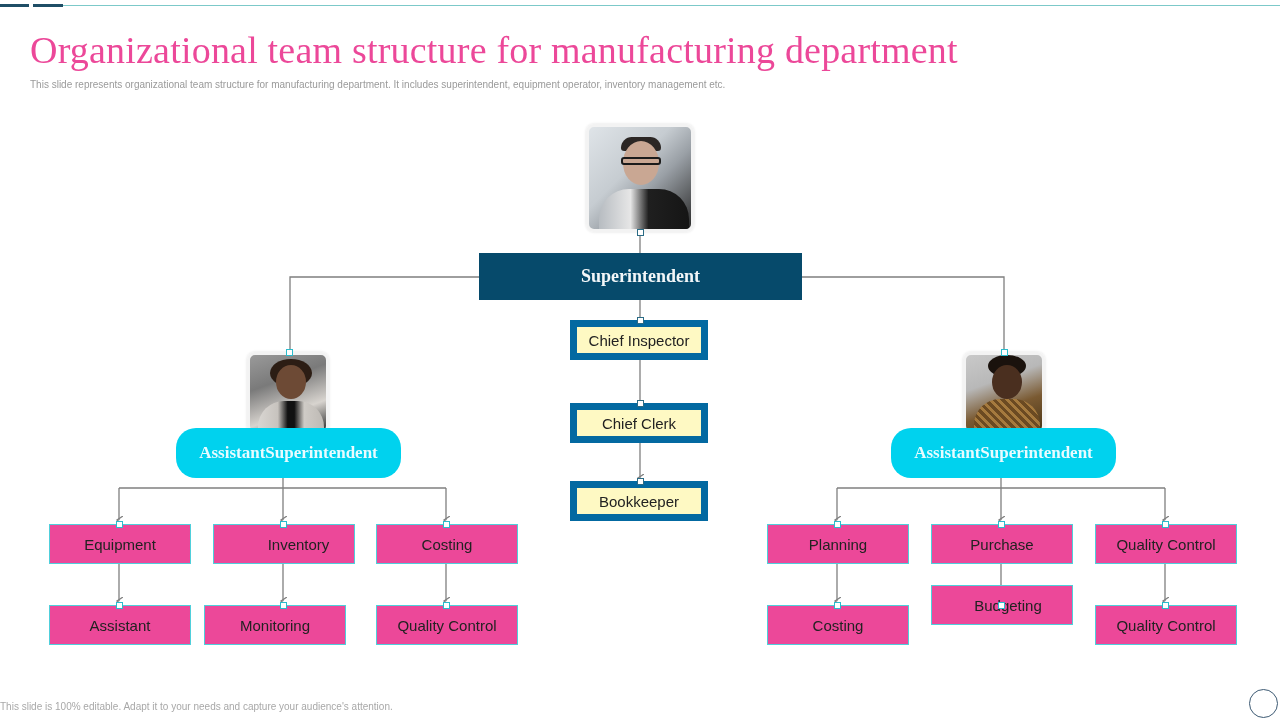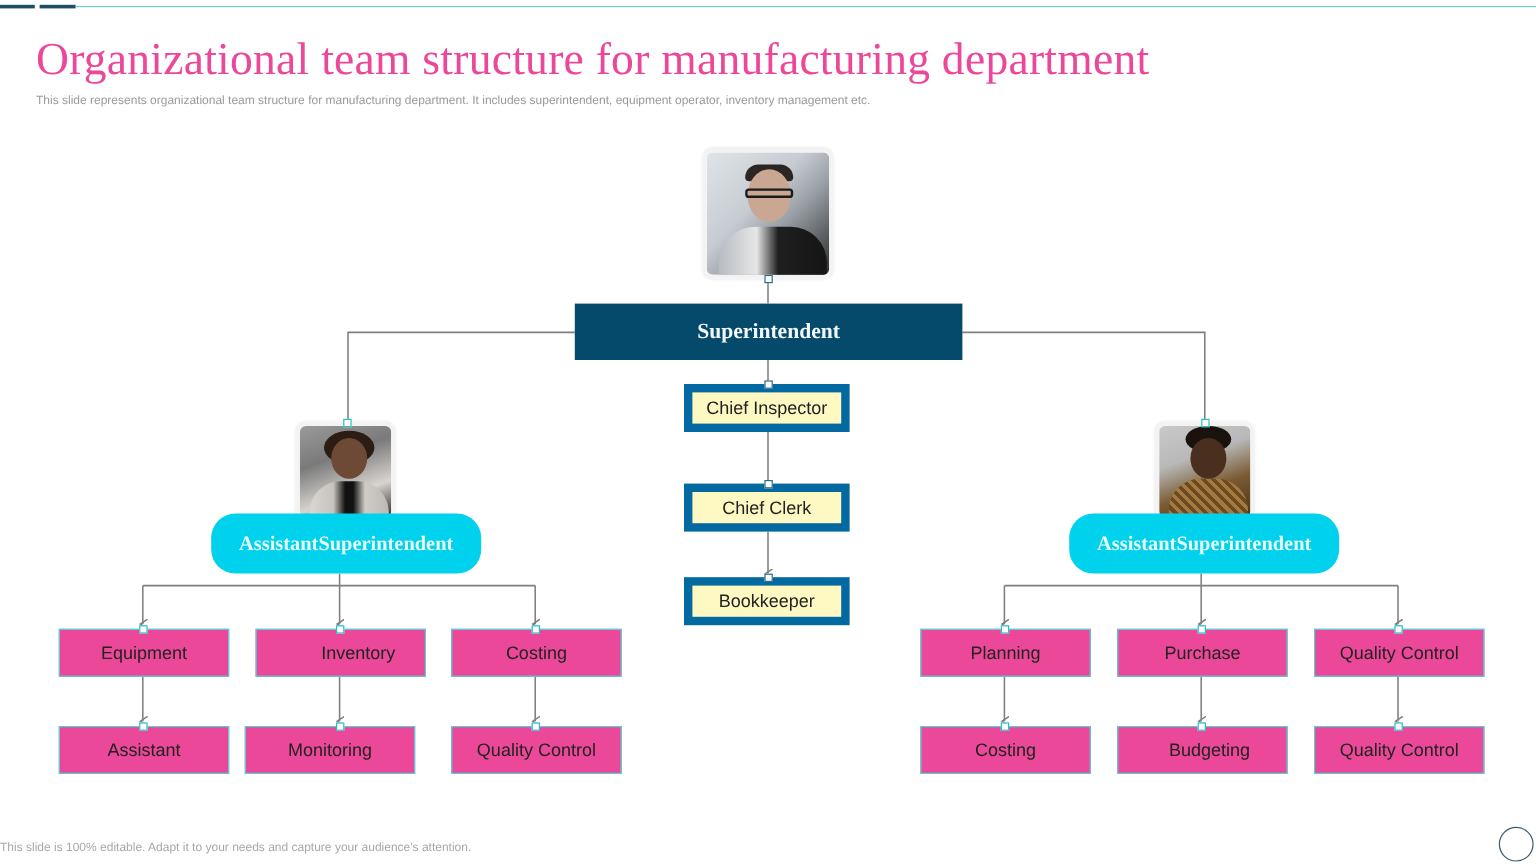--- a/index.html
+++ b/index.html
@@ -161,21 +161,21 @@
 </div>
 <div class="node node-leaf" style="left:931px;top:524px;">
   <span>Purchase</span>
 </div>
 <div class="node node-leaf" style="left:1095px;top:524px;">
   <span>Quality Control</span>
 </div>
 <div class="node node-leaf" style="left:767px;top:605px;">
   <span>Costing</span>
 </div>
-<div class="node node-leaf" style="left:931px;top:605px;padding-left:12px;">
+<div class="node node-leaf" style="left:931px;top:585px;padding-left:12px;">
   <span>Budgeting</span>
 </div>
 <div class="node node-leaf" style="left:1095px;top:605px;">
   <span>Quality Control</span>
 </div>
 
 <div class="handle" style="left:637px;top:229px;"></div>
 <div class="handle" style="left:637px;top:317px;"></div>
 <div class="handle" style="left:637px;top:400px;"></div>
 <div class="handle" style="left:637px;top:478px;"></div>

